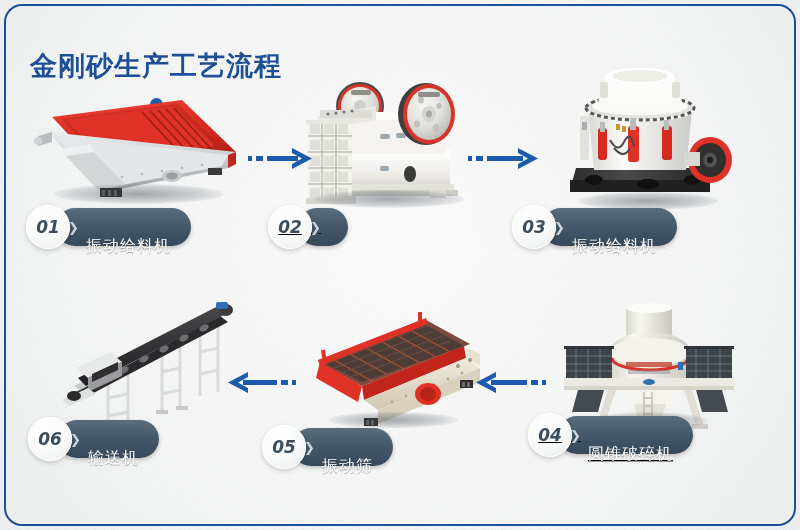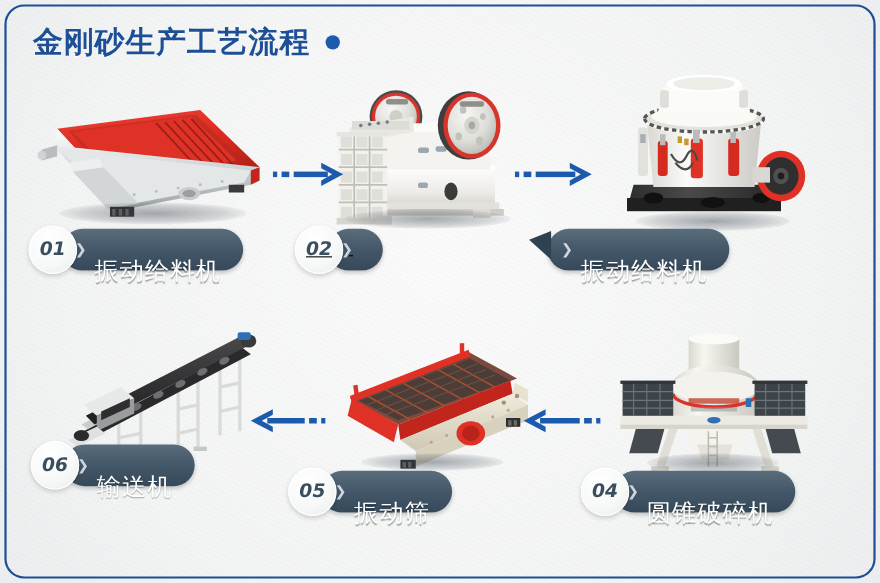--- a/index.html
+++ b/index.html
@@ -21,21 +21,21 @@
   
   #frame{
     position:absolute;left:4px;top:4px;right:4px;bottom:4px;
     border:2px solid #1c4f96;
     border-radius:18px;
     box-sizing:border-box;
     pointer-events:none;
   }
 
   
-  #title-wrap{position:absolute;left:30px;top:20px;display:flex;align-items:center;gap:14px;}
+  #title-wrap{position:absolute;left:30px;top:48px;display:flex;align-items:center;gap:14px;flex-direction:column;}
   #title-text{
     font-size:27px;font-weight:bold;color:#1c4f96;letter-spacing:1px;
     text-shadow:0 1px 0 rgba(255,255,255,.7);
     white-space:nowrap;
   }
   #title-dot{width:13px;height:13px;border-radius:50%;background:#1c5aad;display:block;}
 
   
   .cell{position:absolute;}
 
@@ -65,21 +65,21 @@
   .pill:before{
     content:"";position:absolute;left:-17px;top:2px;
     border-style:solid;
     border-width:8px 20px 18px 0;
     border-color:transparent #2f4252 transparent transparent;
   }
   .pill .chev{
     font-size:13px;color:#cfd8de;margin-right:7px;line-height:1;
     font-family:"DejaVu Sans",sans-serif;
   }
-  .pill .ptxt{font-size:22px;letter-spacing:1px;text-shadow:0 1px 1px rgba(0,0,0,.35);margin-top:39px;}
+  .pill .ptxt{font-size:16px;letter-spacing:1px;text-shadow:0 1px 1px rgba(0,0,0,.35);margin-top:39px;}
 
   
   .arrow{position:absolute;height:26px;display:flex;align-items:center;}
   .arrow svg{display:block;}
 
   
   .gshadow{
     position:absolute;border-radius:50%;
     background:radial-gradient(ellipse at center, rgba(60,70,80,.45) 0%, rgba(60,70,80,.18) 55%, rgba(60,70,80,0) 78%);
   }
@@ -572,43 +572,44 @@
   </div>
 
   <div class="label" style="left:268px;top:208px;text-decoration:underline;">
     <div class="badge">02</div>
     <div class="pill">
       <span class="chev">❯</span>
     </div>
   </div>
 
   <div class="label" style="left:512px;top:208px;">
+    <div class="badge">03</div>
     <div class="pill">
       <span class="chev">❯</span>
       <span class="ptxt">振动给料机</span>
     </div>
   </div>
 
-  <div class="label" style="left:528px;top:428px;">
+  <div class="label" style="left:528px;top:416px;text-decoration:underline;">
     <div class="badge">04</div>
     <div class="pill">
       <span class="chev">❯</span>
       <span class="ptxt">圆锥破碎机</span>
     </div>
   </div>
 
   <div class="label" style="left:262px;top:428px;">
     <div class="badge">05</div>
     <div class="pill">
       <span class="chev">❯</span>
       <span class="ptxt">振动筛</span>
     </div>
   </div>
 
-  <div class="label" style="left:28px;top:404px;justify-content:space-between;">
+  <div class="label" style="left:28px;top:420px;justify-content:space-between;">
     <div class="badge">06</div>
     <div class="pill">
       <span class="chev">❯</span>
       <span class="ptxt">输送机</span>
     </div>
   </div>
 
 </div>
 
 </body></html>

